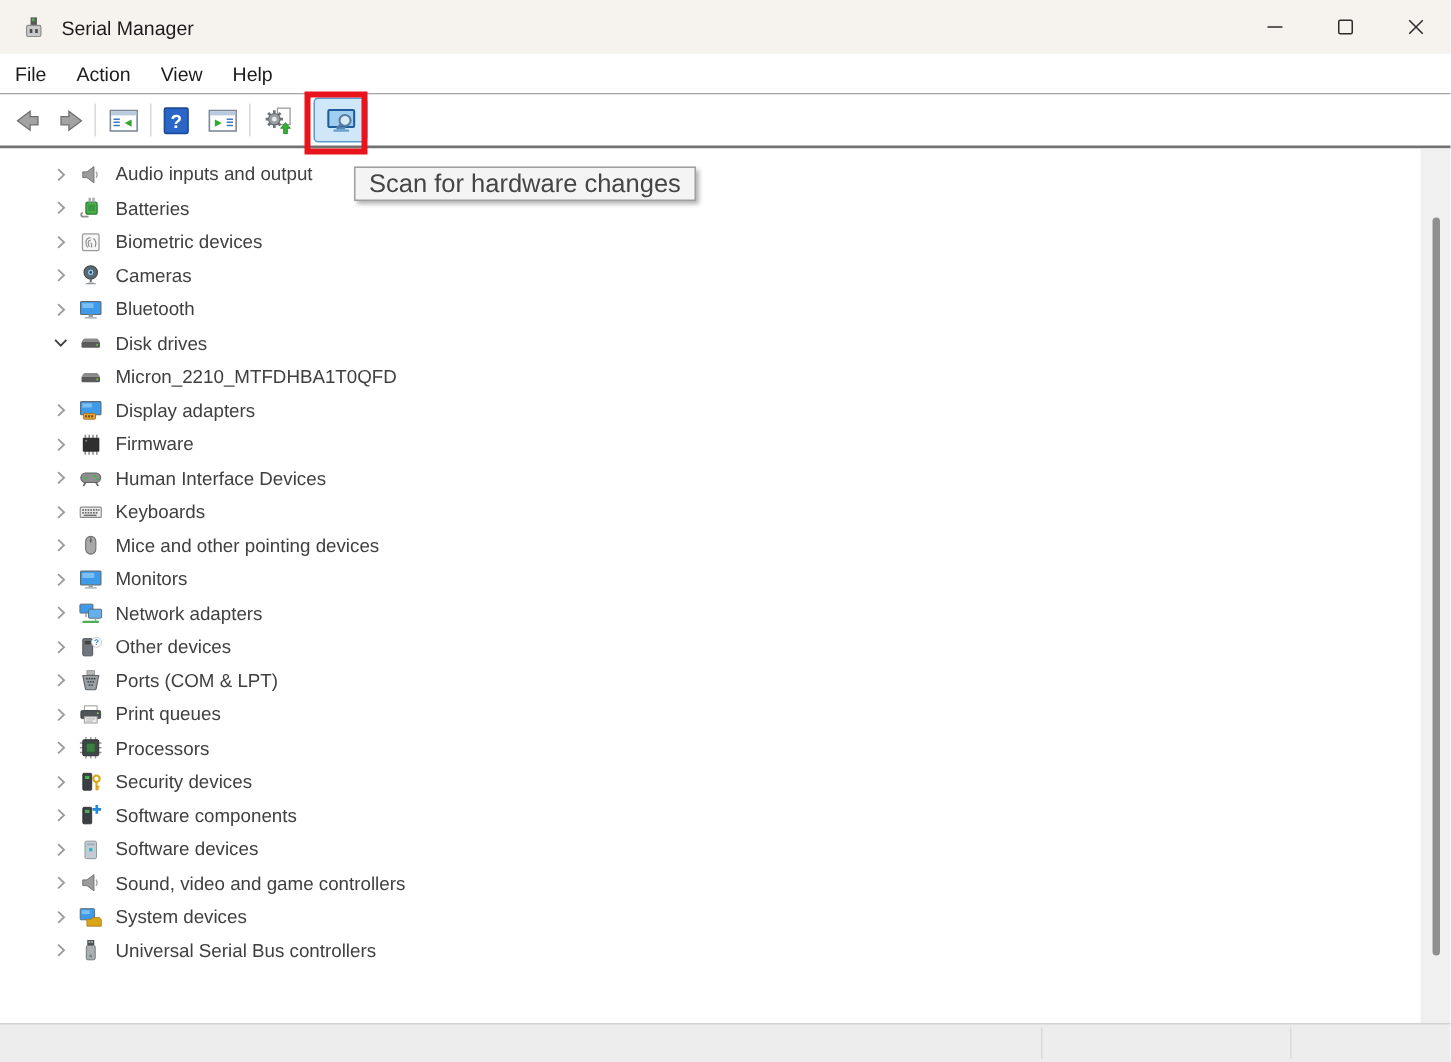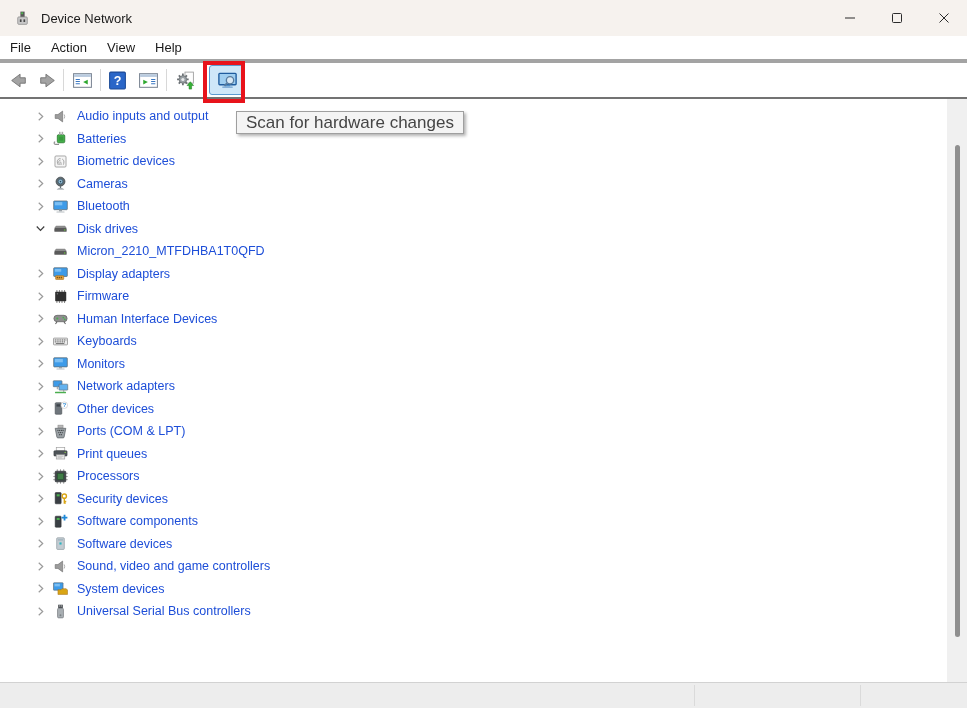--- a/index.html
+++ b/index.html
@@ -10,42 +10,42 @@
   
   .titlebar{position:absolute;top:0;left:0;right:0;height:36px;background:#f6f2ee;
             display:flex;align-items:center;}
   .tb-appicon{width:17px;height:17px;margin-left:14px;flex:0 0 auto;}
   .tb-title{font-size:13px;color:#1b1b1b;margin-left:10px;}
   .tb-controls{margin-left:auto;display:flex;height:100%;}
   .tb-btn{width:47px;height:100%;display:flex;align-items:center;justify-content:center;}
 
   
   .menubar{position:absolute;top:36px;left:0;right:0;height:27px;background:#fff;
-           border-bottom:4px solid #a3a3a3;box-sizing:border-box;
+           border-bottom:1px solid #a3a3a3;box-sizing:border-box;
            display:flex;align-items:center;padding-left:10px;font-size:13px;color:#1b1b1b;}
   .menu-item{padding:0 10px;cursor:default;}
   .menu-item:first-child{padding-left:0;}
 
   
   .toolbar{position:absolute;top:63px;left:0;right:0;height:34px;background:#fff;
            display:flex;align-items:center;padding-left:5px;gap:3px;}
   .tool-btn{width:26px;height:30px;display:flex;align-items:center;justify-content:center;
             flex:0 0 auto;box-sizing:border-box;}
   .tool-btn.wide{width:30px;}
   .tool-btn.scan{width:36px;height:30px;margin-left:6px;border-radius:3px;}
   .tool-btn svg{width:21px;height:21px;}
   .tool-sep{width:1px;height:22px;background:#d8d8d8;flex:0 0 auto;}
   .toolbar-rule{position:absolute;top:97px;left:0;right:0;height:2px;background:#737373;}
 
   
   .main{position:absolute;top:99px;left:0;right:0;height:583px;background:#fff;overflow:hidden;}
   .vtrack{position:absolute;top:0;right:0;width:20px;height:100%;background:#f0f0f0;}
   .vthumb{position:absolute;top:46px;right:7px;width:5px;height:492px;background:#8f8f8f;border-radius:2.5px;}
   .tree{position:absolute;top:6px;left:0;right:20px;}
-  .trow{height:22.5px;display:flex;align-items:center;font-size:12.5px;color:#1d4ed8;
+  .trow{height:22.5px;display:flex;align-items:center;font-size:12.5px;color:#404040;
         padding-left:28px;white-space:nowrap;cursor:default;}
   .trow.child{}
   .chev{width:24px;height:12px;display:flex;align-items:center;justify-content:center;flex:0 0 auto;}
   .chev svg{width:11px;height:11px;}
   .ticon{width:17px;height:17px;margin-right:8px;flex:0 0 auto;}
   .ticon svg{width:17px;height:17px;display:block;}
 
   
   .tooltip{position:absolute;left:236px;top:111px;height:23px;box-sizing:border-box;
            background:#f4f4f4;border:1px solid #9f9f9f;box-shadow:2px 2px 3px rgba(0,0,0,.3);
@@ -68,21 +68,21 @@
   <div class="titlebar" style="background: rgb(246, 242, 238);">
     <span class="tb-appicon">
       <svg viewBox="0 0 16 16">
           <rect x="6" y="1.5" width="4" height="5.5" fill="#5a5a5a"></rect>
           <rect x="6.8" y="2.2" width="1.7" height="1.7" fill="#4db84d"></rect>
           <rect x="3.5" y="6.5" width="9" height="7" rx="1" fill="#c9c9c9" stroke="#8a8a8a" stroke-width="0.7"></rect>
           <rect x="5.5" y="8.8" width="1.6" height="2.5" fill="#4a4a4a"></rect>
           <rect x="8.9" y="8.8" width="1.6" height="2.5" fill="#4a4a4a"></rect>
         </svg>
     </span>
-    <span class="tb-title">Device Network</span>
+    <span class="tb-title">Serial Manager</span>
     <div class="tb-controls">
       <div class="tb-btn">
         <svg width="12" height="12" viewBox="0 0 12 12">
             <path d="M1 6h10" stroke="#2b2b2b" stroke-width="1"></path>
           </svg>
       </div>
       <div class="tb-btn">
         <svg width="12" height="12" viewBox="0 0 12 12">
             <rect x="1.5" y="1.5" width="9" height="9" rx="1" fill="none" stroke="#2b2b2b" stroke-width="1"></rect>
           </svg>
@@ -368,20 +368,35 @@
           <span class="tlabel">Keyboards</span>
         </div>
         <div class="trow">
           <span class="chev">
             <svg viewBox="0 0 10 10">
               <path d="M3.4 1.6 7 5 3.4 8.4" fill="none" stroke="#9b9b9b" stroke-width="1.1"></path>
             </svg>
           </span>
           <span class="ticon">
             <svg viewBox="0 0 16 16">
+              <rect x="4.8" y="2.4" width="6.4" height="11.2" rx="3.2" fill="#a9a9a9" stroke="#6f6f6f" stroke-width="0.7"></rect>
+              <path d="M8 2.6v4" stroke="#6f6f6f" stroke-width="0.7"></path>
+              <rect x="7.4" y="4" width="1.2" height="2" rx="0.6" fill="#5f5f5f"></rect>
+            </svg>
+          </span>
+          <span class="tlabel">Mice and other pointing devices</span>
+        </div>
+        <div class="trow">
+          <span class="chev">
+            <svg viewBox="0 0 10 10">
+              <path d="M3.4 1.6 7 5 3.4 8.4" fill="none" stroke="#9b9b9b" stroke-width="1.1"></path>
+            </svg>
+          </span>
+          <span class="ticon">
+            <svg viewBox="0 0 16 16">
               <rect x="1.6" y="2.6" width="12.8" height="8.6" rx="0.6" fill="#3d9be9" stroke="#5d6a74" stroke-width="0.7"></rect>
               <rect x="2.7" y="3.7" width="7.5" height="3.2" fill="#8cc8f5" opacity="0.8"></rect>
               <rect x="6.6" y="11.2" width="2.8" height="1.4" fill="#98a0a6"></rect>
               <rect x="4.2" y="12.6" width="7.6" height="1.1" rx="0.4" fill="#b7bdc2"></rect>
             </svg>
           </span>
           <span class="tlabel">Monitors</span>
         </div>
         <div class="trow">
           <span class="chev">

